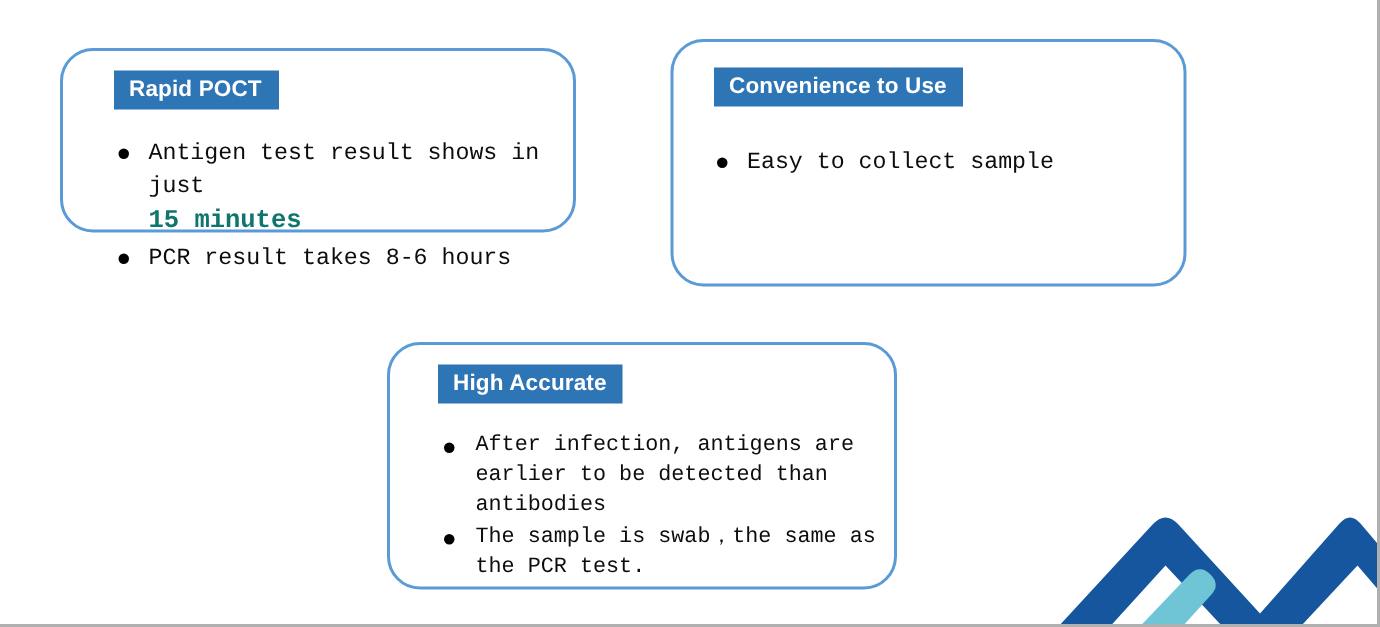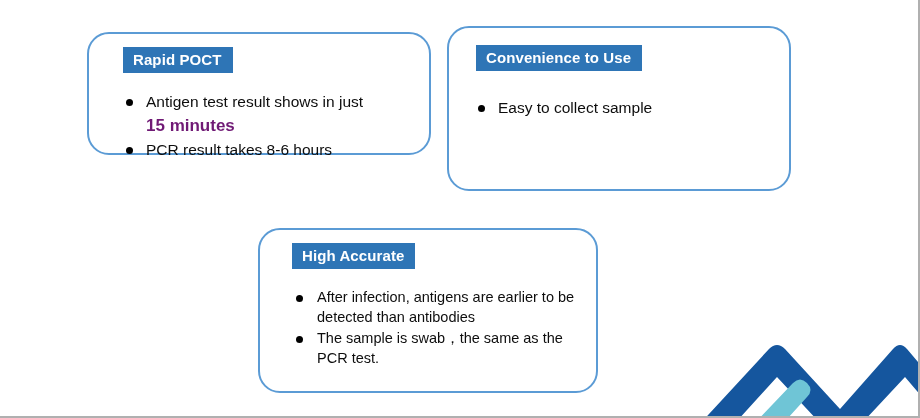--- a/index.html
+++ b/index.html
@@ -25,21 +25,21 @@
   }
 
   
   .card {
     position: absolute;
     background: #ffffff;
     border: 2px solid #5B9BD5;
     border-radius: 22px;
     box-sizing: border-box;
   }
-  #card-rapid-poct  { left: 40px;  top: 32px;  width: 344px; height: 123px; margin-left: 47px; }
+  #card-rapid-poct  { left: 40px;  top: 32px;  width: 344px; height: 123px; }
   #card-convenience { left: 447px; top: 26px;  width: 344px; height: 165px; }
   #card-accurate    { left: 258px; top: 228px; width: 340px; height: 165px; }
 
   .card-header {
     position: absolute;
     background: #2E75B6;
     color: #ffffff;
     font-weight: bold;
     font-size: 15px;
     line-height: 26px;
@@ -51,20 +51,21 @@
   #card-rapid-poct  .card-header { left: 34px; top: 13px; }
   #card-convenience .card-header { left: 27px; top: 17px; }
   #card-accurate    .card-header { left: 32px; top: 13px; }
 
   .bullets {
     position: absolute;
     margin: 0;
     padding: 0;
     list-style: none;
     color: #0d0d0d;
+    font-family: Liberation Mono, monospace;
   }
   #card-rapid-poct  .bullets { left: 36px; top: 57px; width: 300px; font-size: 15.5px; }
   #card-convenience .bullets { left: 28px; top: 69px; width: 300px; font-size: 15.5px; }
   #card-accurate    .bullets { left: 35px; top: 57px; width: 295px; font-size: 14.5px; }
 
   .bullet-item {
     position: relative;
     padding-left: 21px;
     margin-bottom: 2px;
   }
@@ -76,21 +77,21 @@
     height: 7px;
     border-radius: 50%;
     background: #000000;
   }
   #card-accurate .bullet-item { padding-left: 22px; line-height: 20px; margin-bottom: 1px; }
   #card-rapid-poct .bullet-item { line-height: 22px; }
   #card-convenience .bullet-item { line-height: 22px; }
 
   .emphasis-red {
     display: block;
-    color: #701a75;
+    color: #0f766e;
     font-weight: bold;
     font-size: 17px;
     line-height: 23px;
     margin-top: 1px;
   }
 
   
   #corner-logo {
     position: absolute;
     right: -4px;

